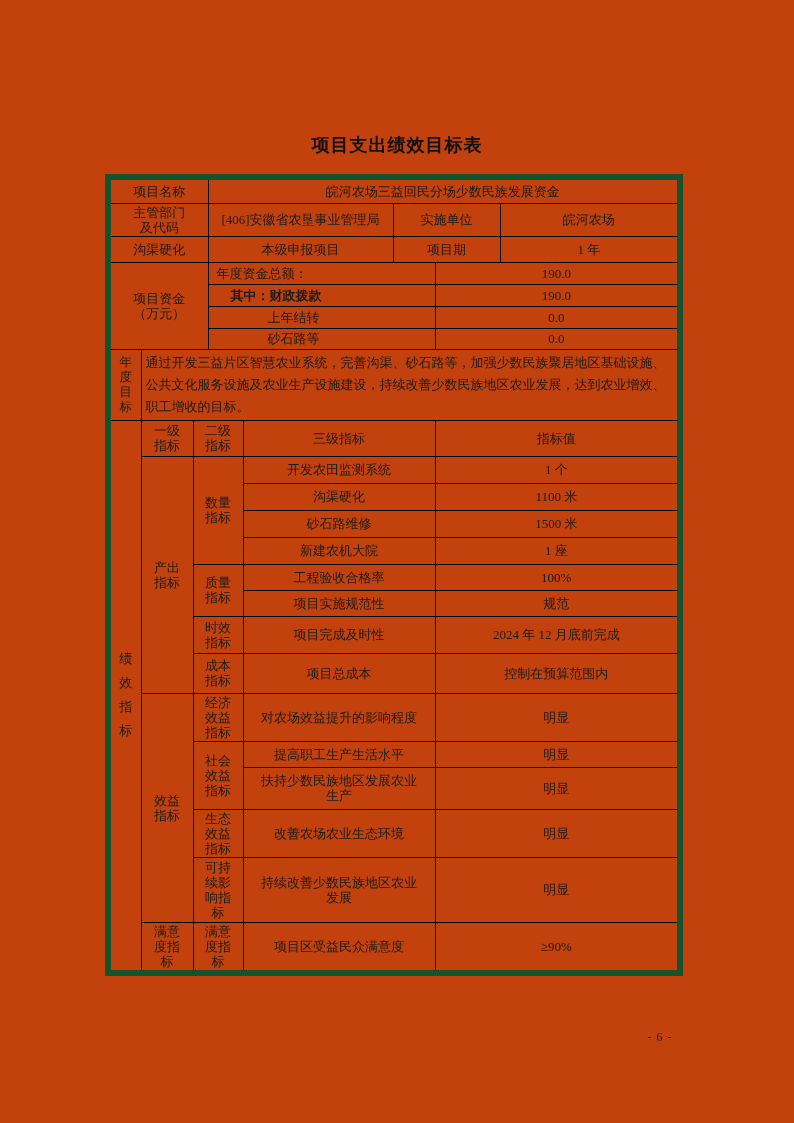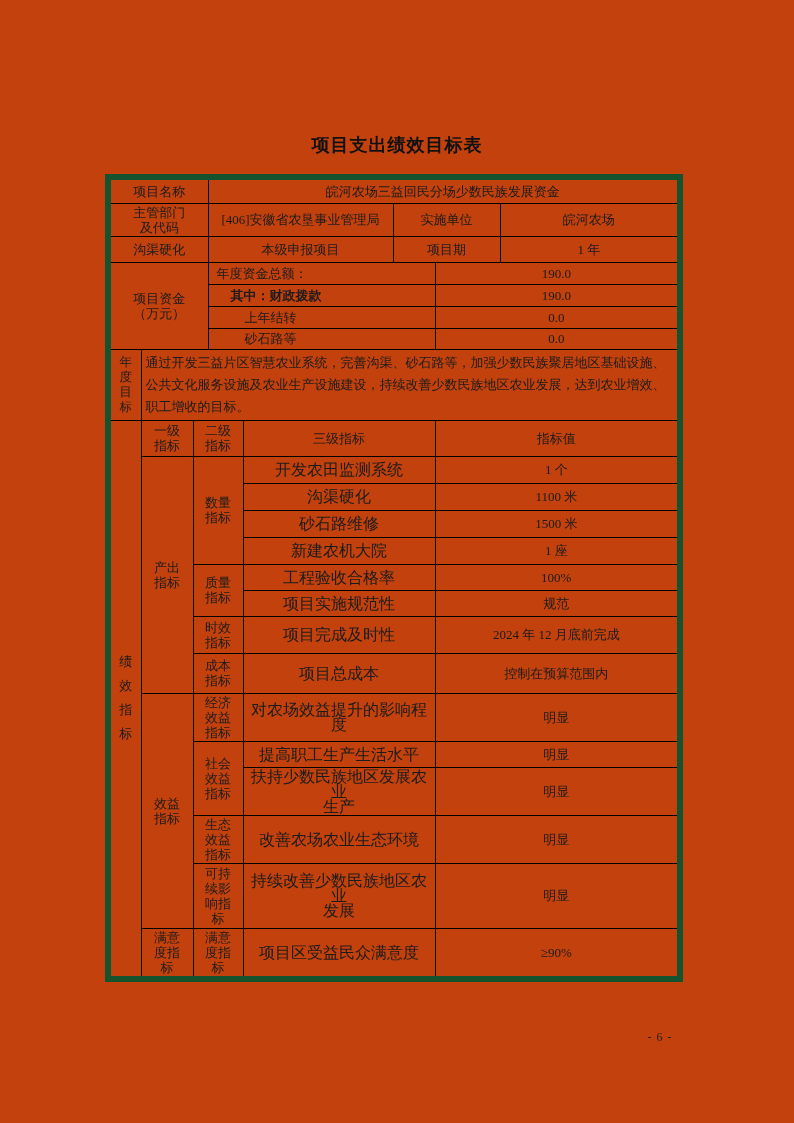--- a/index.html
+++ b/index.html
@@ -29,22 +29,22 @@
   .pre{white-space:pre-line;}
   .vert{white-space:pre-line;font-size:12.5px;line-height:15px;padding:0;}
   .vert-tall{white-space:pre-line;font-size:13px;line-height:24px;padding:0;}
   .goal{
     text-align:left;white-space:pre-line;font-size:13px;line-height:22px;
     padding:2px 4px;
   }
   .fund{text-align:left;}
   .pad8{padding-left:8px;margin-left:33px;}
   .pad22{padding-left:22px;font-weight:bold;}
-  .pad64{padding-left:36px;}
-  .l3{font-size:16px;}
+  .pad64{padding-left:59px;}
+  .l3{font-size:13px;}
   
   .hA{height:26px}.hB{height:32px}.hC{height:26px}
   .hD{height:22px}.hD4{height:21px}
   .hE{height:67px}.hF{height:36px}
   .hq{height:27px}.hz{height:26px}
   .ht7{height:37px}.ht8{height:40px}
   .hb1{height:37px}.hb2{height:26px}.hb3{height:42px}
   .hb4{height:38px}.hb5{height:65px}
   .hs{height:36px}
   .footer{

